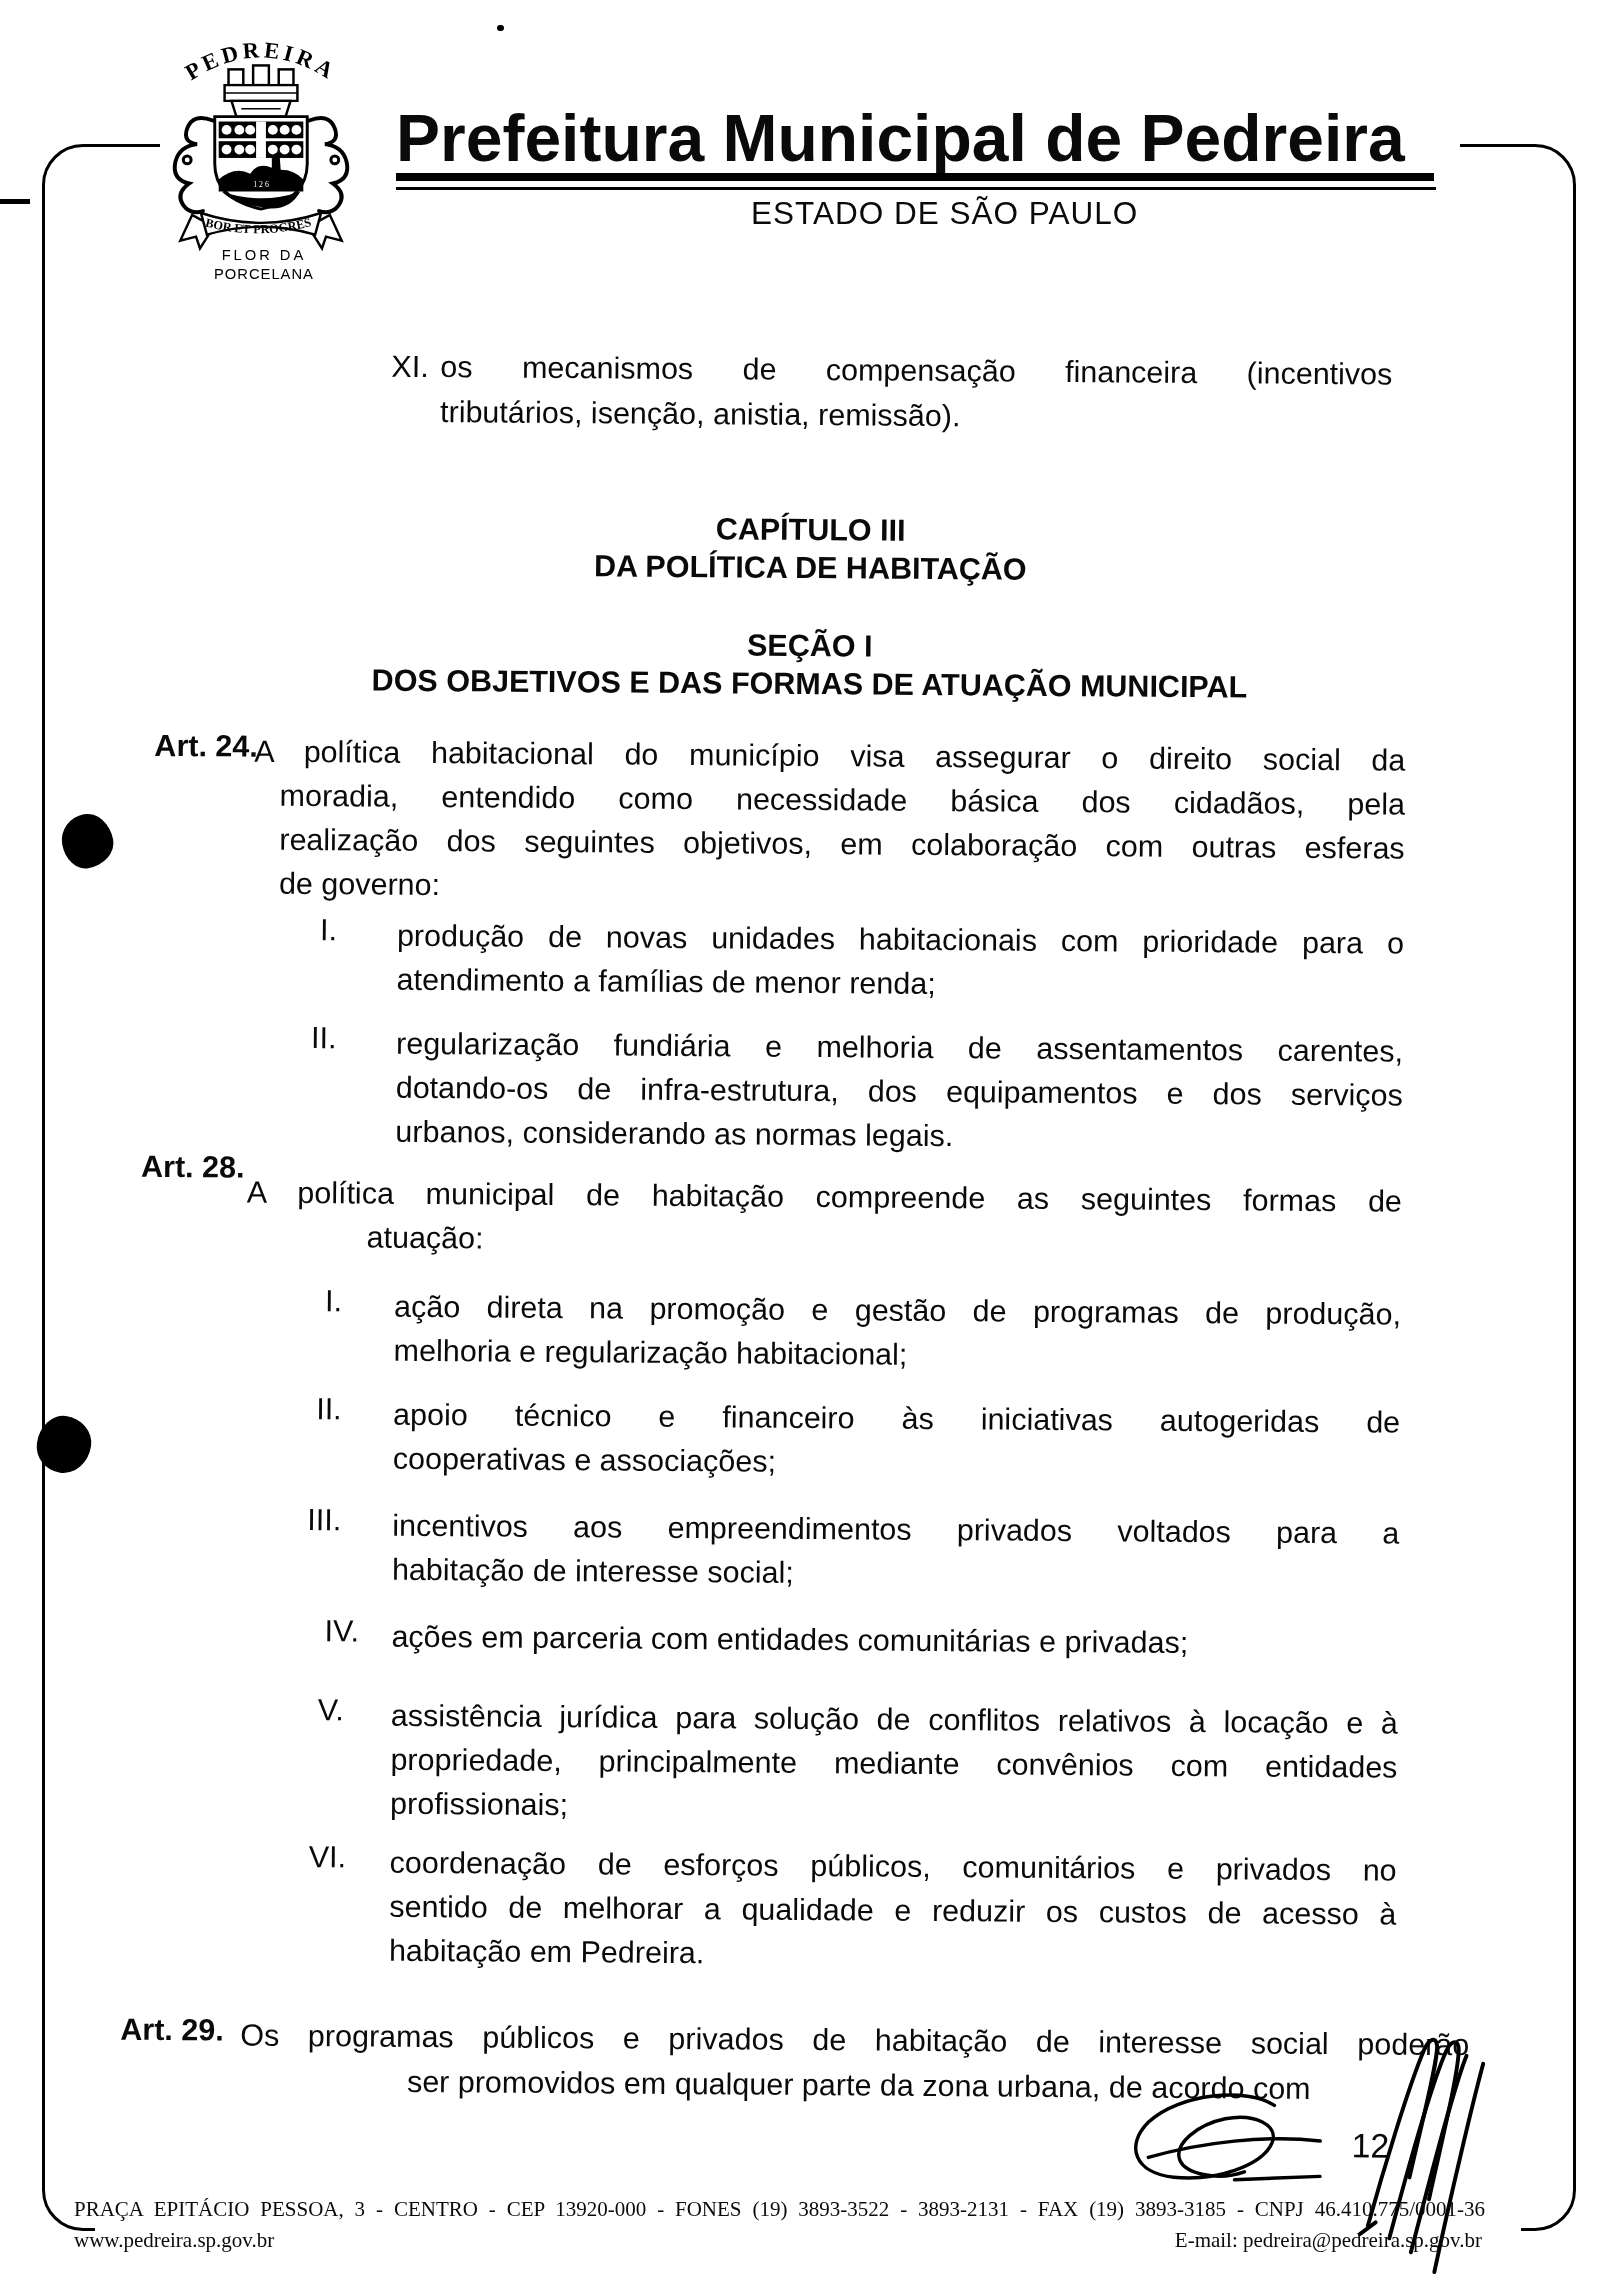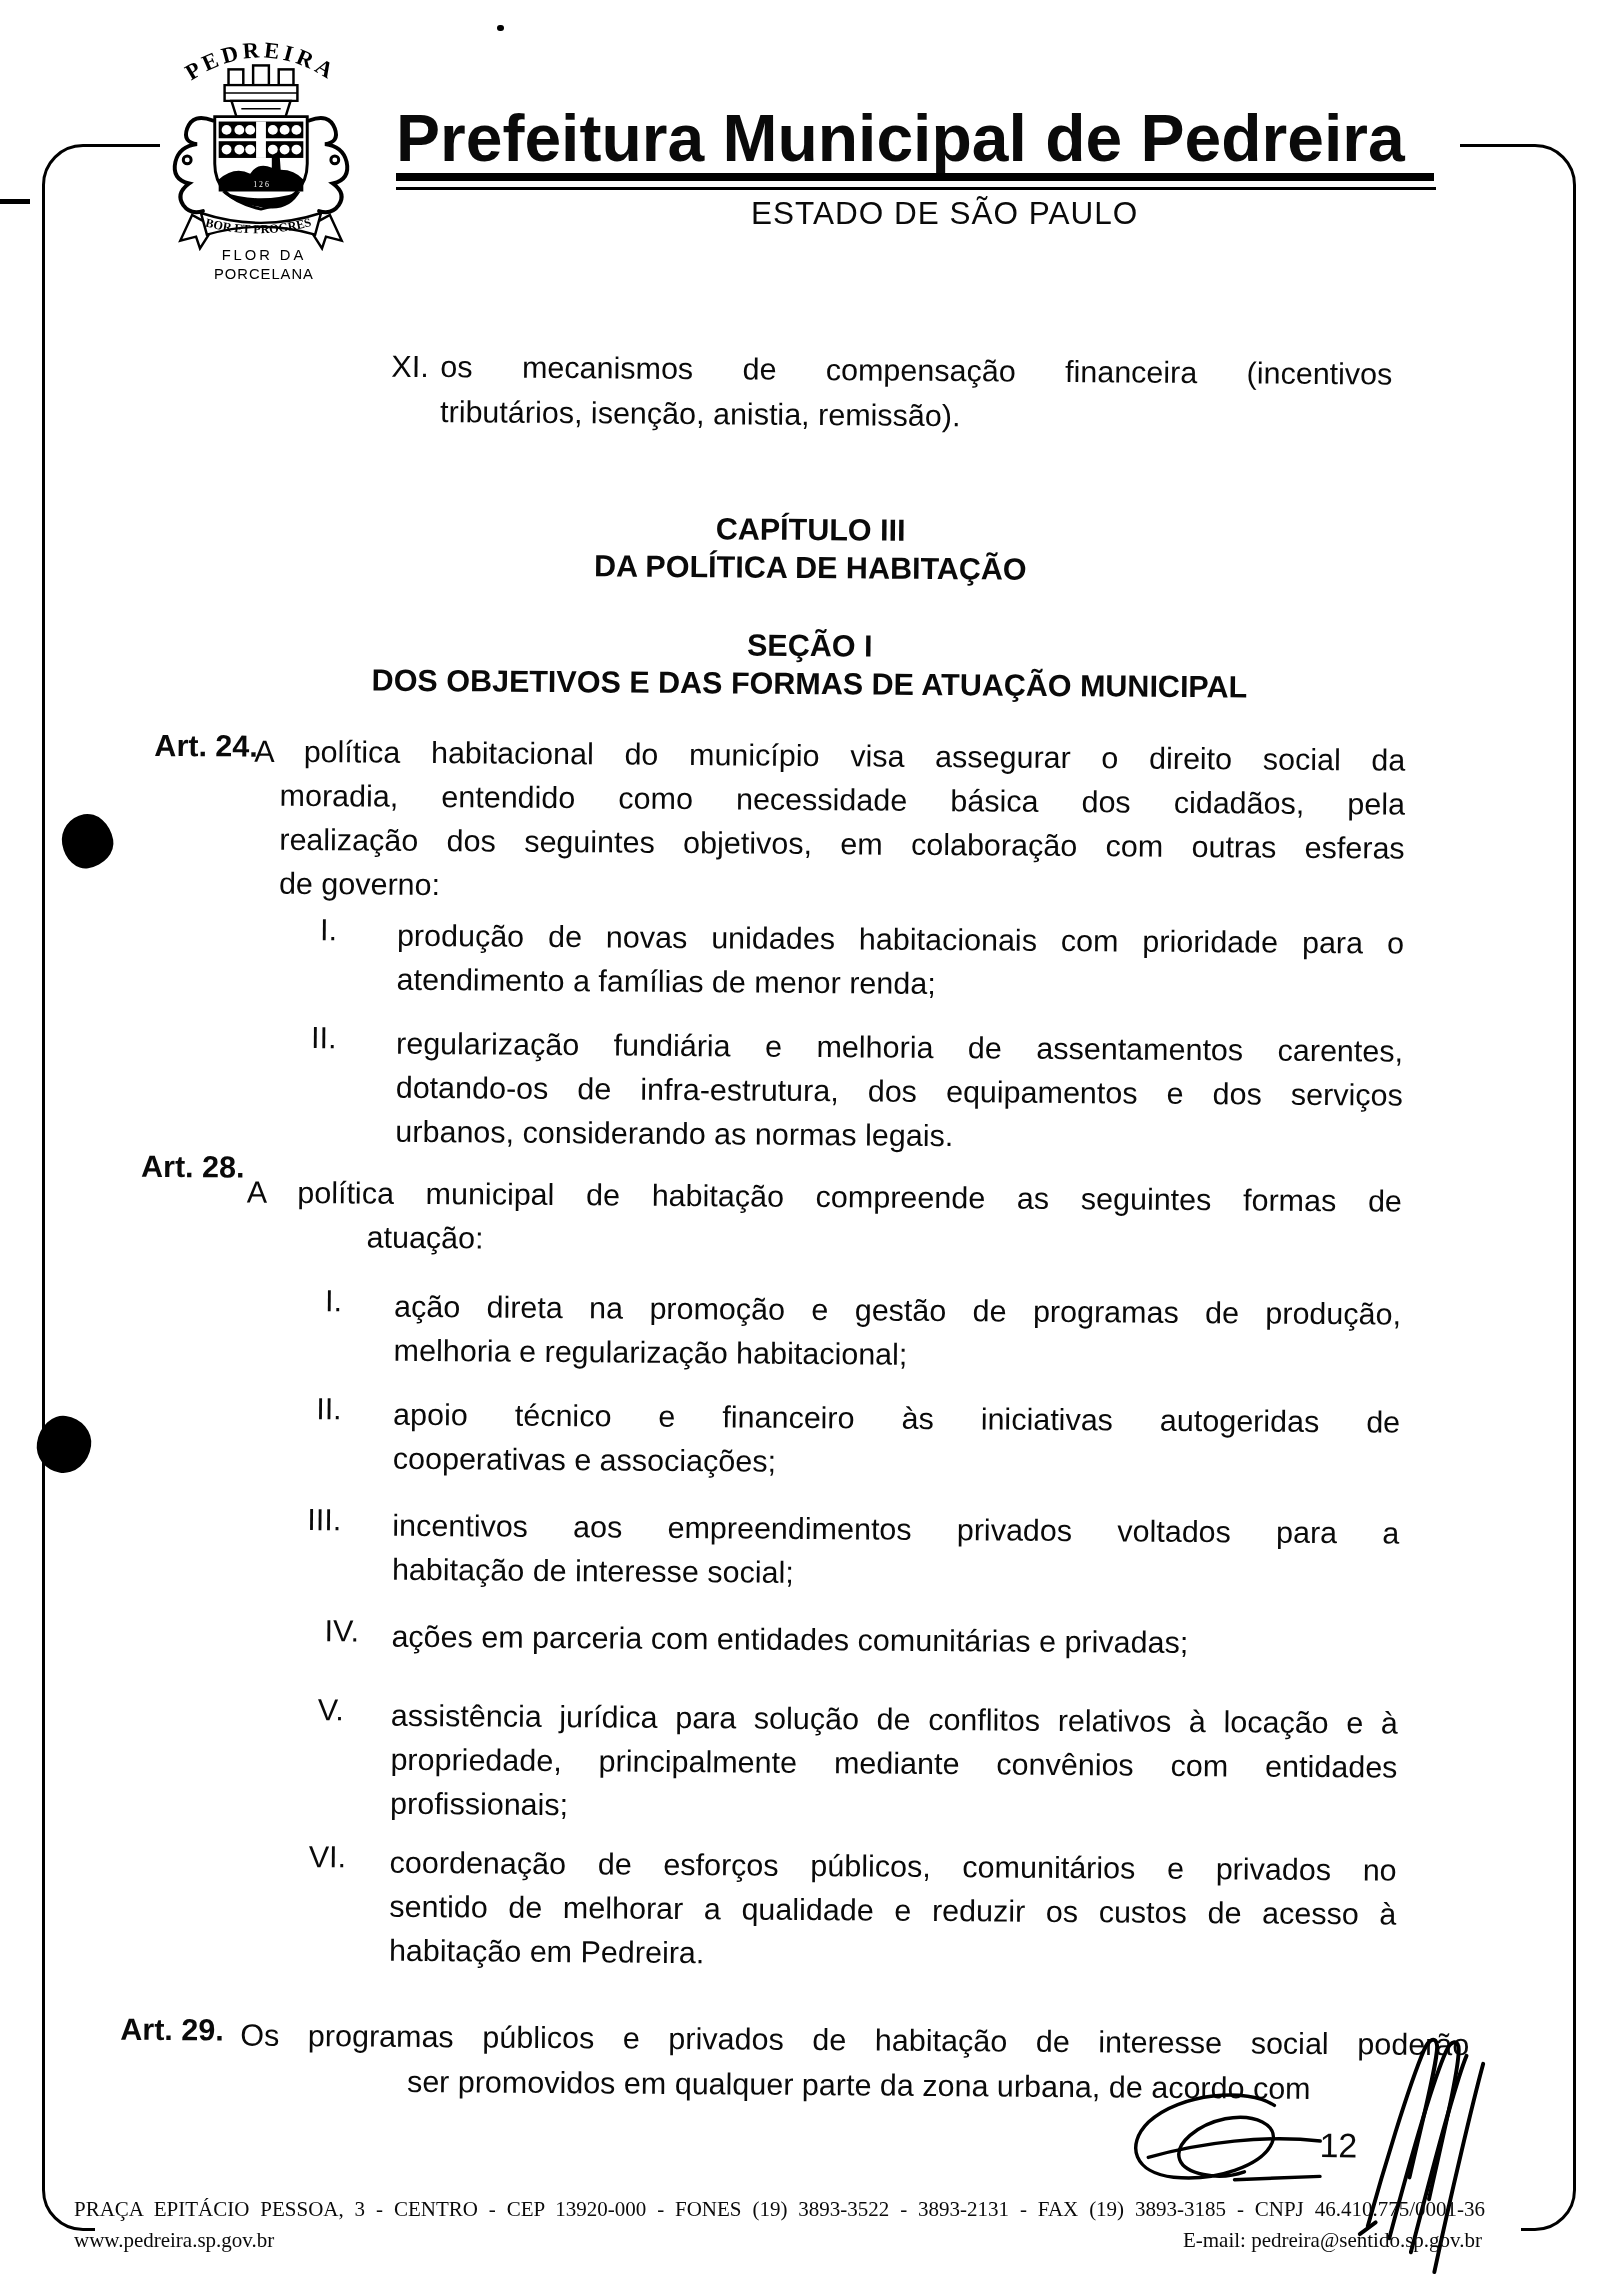--- a/index.html
+++ b/index.html
@@ -29,21 +29,21 @@
   
   #body-layer{position:absolute;left:0;top:0;width:1620px;height:2295px;
     transform:rotate(0.45deg);transform-origin:808px 296px;}
   .bodytxt{font-size:30.5px;line-height:44px;}
   .tline{white-space:nowrap;}
   .jf{text-align:justify;text-align-last:justify;white-space:normal;}
   .artlabel{font-weight:700;font-size:30.5px;white-space:nowrap;}
   .numeral{font-size:30.5px;white-space:nowrap;}
   .heading{font-weight:700;font-size:30.5px;line-height:38px;text-align:center;}
   #xi-lines{line-height:45px;}
-  .pgnum{font-size:34px;}
+  .pgnum{font-size:34px;margin-left:32px;}
   
   .footline{font-size:21px;white-space:nowrap;font-family:Liberation Serif, serif;}
   #footer-line1{white-space:normal;text-align:justify;text-align-last:justify;}
   
   .blob{position:absolute;background:#000;}
   svg{display:block;}
 </style>
 </head>
 <body>
 
@@ -236,16 +236,16 @@
         </g>
       </svg>
     </div>
   </div>
 
   <div class="blob" style="left:62px;top:814px;width:51px;height:54px;border-radius:52% 48% 58% 42% / 48% 56% 44% 52%;transform:rotate(-10deg);"></div>
   <div class="blob" style="left:37px;top:1416px;width:54px;height:57px;border-radius:46% 54% 50% 50% / 54% 46% 54% 46%;transform:rotate(8deg);"></div>
 
   <div class="abs footline" id="footer-line1" style="left:74px;top:2197px;width:1411px;">PRAÇA EPITÁCIO PESSOA, 3 - CENTRO - CEP 13920-000 - FONES (19) 3893-3522 - 3893-2131 - FAX (19) 3893-3185 - CNPJ 46.410.775/0001-36</div>
   <div class="abs footline" style="left:74px;top:2228px;">www.pedreira.sp.gov.br</div>
-  <div class="abs footline" style="right:138px;top:2228px;">E-mail: pedreira@sentido.sp.gov.br</div>
+  <div class="abs footline" style="right:138px;top:2228px;">E-mail: pedreira@pedreira.sp.gov.br</div>
 
 </div>
 
 
 </body></html>

